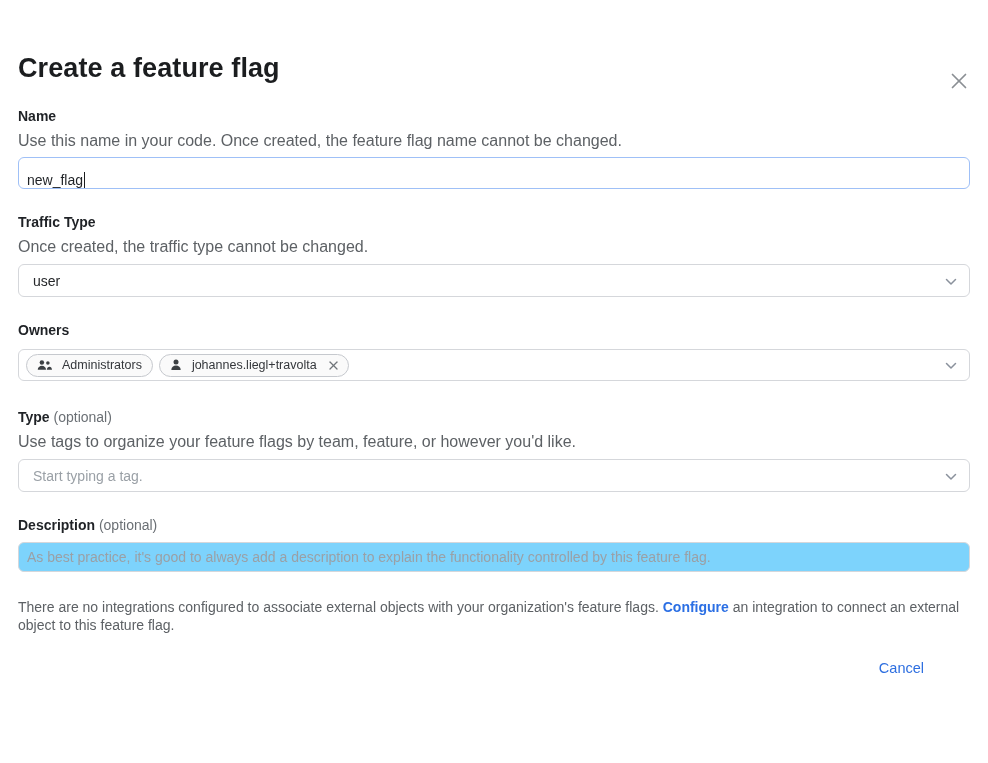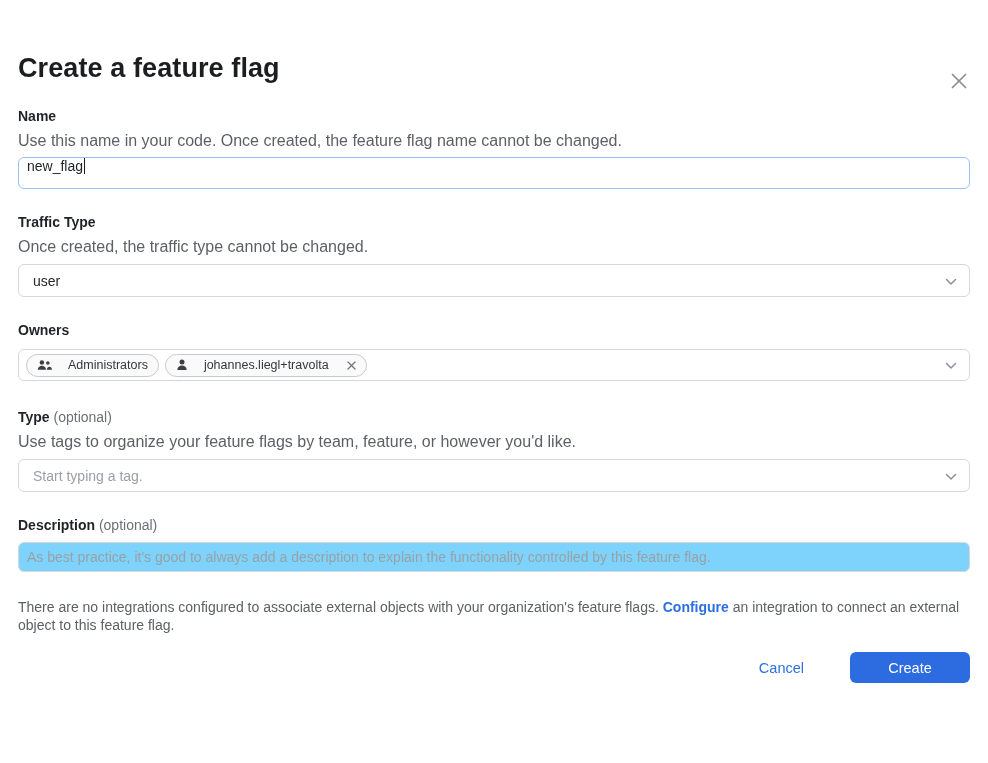--- a/index.html
+++ b/index.html
@@ -28,42 +28,42 @@
   .group-name { margin-top: 26px; }
   .group-traffic { margin-top: 25px; }
   .group-owners { margin-top: 25px; }
   .group-tags { margin-top: 28px; }
   .group-desc { margin-top: 25px; }
   .group-ext { margin-top: 26px; }
 
   .fake-input {
     margin-top: 8px; width: 952px; height: 32px;
     border: 1.5px solid #9fc0f7; border-radius: 6px;
-    display: flex; align-items: flex-start; padding: 0 8px;
+    display: flex; align-items: flex-end; padding: 0 8px;
     font-size: 14px; color: #1f2226; background: #fff;
   }
   .caret { width: 1px; height: 16px; background: #1b1d1f; margin-left: 1px; }
 
   .select-box {
     margin-top: 9px; width: 952px; height: 33px;
     border: 1px solid #d5d7db; border-radius: 6px;
     display: flex; align-items: center; padding: 0 12px 0 14px;
     font-size: 14px; color: #26282b; background: #fff; cursor: pointer;
   }
   .select-box .flex-fill { flex: 1 1 auto; }
   .placeholder-text { color: #9aa0a6; }
 
   .owners-box {
     margin-top: 11px; width: 952px; height: 32px;
     border: 1px solid #d5d7db; border-radius: 6px;
     display: flex; align-items: center; padding: 0 12px 0 7px;
     background: #fff; cursor: pointer;
   }
   .chip {
-    display: inline-flex; align-items: center; gap: 16px;
+    display: inline-flex; align-items: center; gap: 10px;
     height: 23px; padding: 0 10px;
     border: 1px solid #c6c9ce; border-radius: 12px;
     background: #fafafa; font-size: 12.5px; color: #34373b;
     margin-right: 6px; white-space: nowrap;
   }
   .chip svg { display: block; }
   .chip-remove { display: inline-flex; align-items: center; cursor: pointer; margin-left: 2px; }
 
   .text-input {
     margin-top: 9px; width: 952px; height: 30px;
@@ -193,16 +193,15 @@
   </div>
 
   <div class="group-ext">
     <div class="ext-paragraph">
       <span>There are no integrations configured to associate external objects with your organization's feature flags. </span><a class="inline-link">Configure</a><span> an integration to connect an external object to this feature flag.</span>
     </div>
   </div>
 
   <div class="footer">
     <button class="cancel-link">Cancel</button>
-    <button class="create-btn">Create</button>
   </div>
 
 </div>
 
 </body></html>

